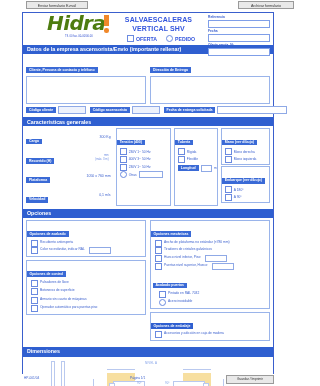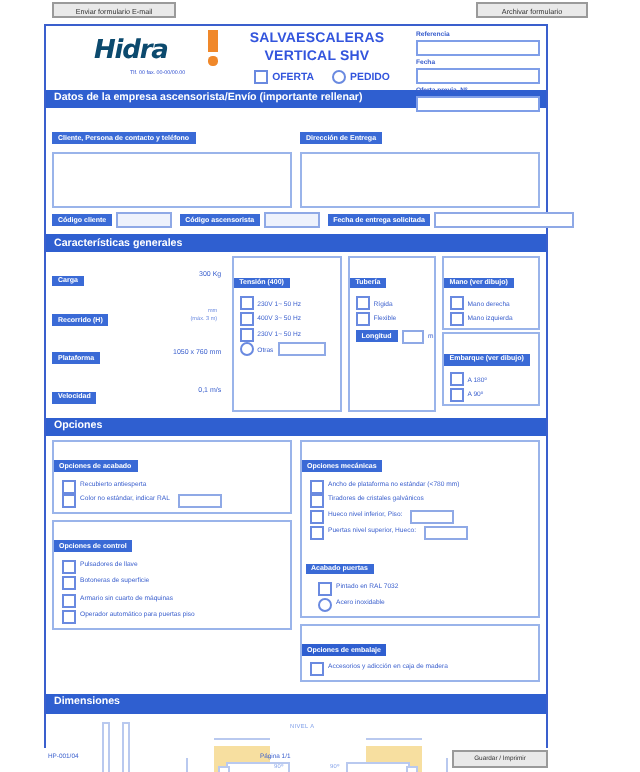--- a/index.html
+++ b/index.html
@@ -29,21 +29,21 @@
     position:absolute;left:22px;top:12px;width:252px;height:362px;
     border:1px solid #3a5fcd;background:#fff;box-sizing:border-box;
   }
 
   
   .hdr{position:relative;height:32px;}
   .logo{position:absolute;left:24px;top:3px;width:80px;height:24px;}
   .logo-text{
     font-family:"DejaVu Sans", sans-serif;
     font-weight:bold;font-style:italic;
-    font-size:13px;line-height:15px;color:#0c4a6e;letter-spacing:-0.6px;margin-top:40px;
+    font-size:20px;line-height:15px;color:#4d7c0f;letter-spacing:-0.6px;margin-top:40px;
   }
   .logo-bar{position:absolute;left:57px;top:-1px;width:4.5px;height:11px;background:#f0882a;}
   .logo-dot{position:absolute;left:57px;top:12px;width:4.5px;height:4.5px;background:#f0882a;border-radius:50%;}
   .logo-sub{position:absolute;left:18px;top:19px;font-size:2.7px;color:#2f4fcf;white-space:nowrap;}
 
   .title-wrap{position:absolute;left:88px;top:3px;width:95px;text-align:center;}
   .title-l1,.title-l2{
     font-size:7px;font-weight:bold;line-height:8.5px;color:#3355dd;letter-spacing:0.1px;
   }
   .opt-row{position:absolute;left:88px;top:22px;width:100px;display:flex;gap:9px;justify-content:center;align-items:center;}

